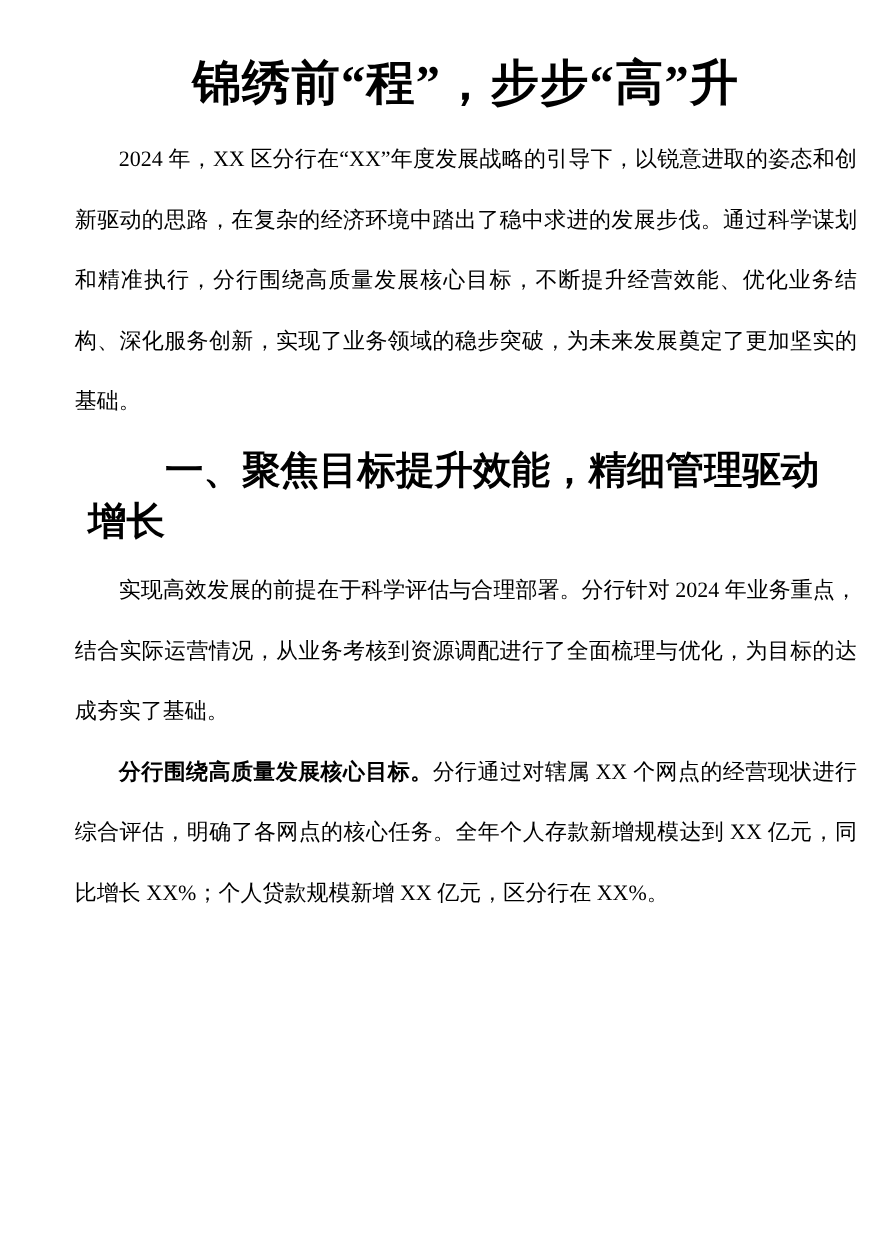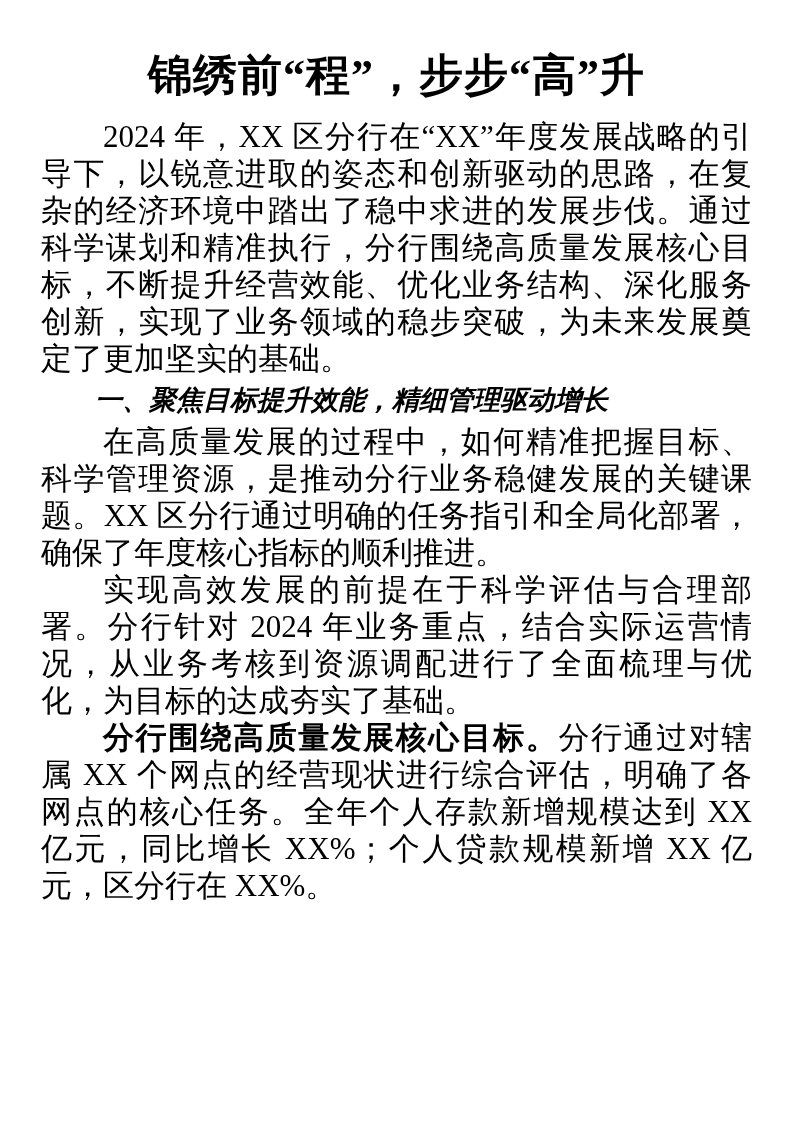--- a/index.html
+++ b/index.html
@@ -11,70 +11,68 @@
     position: relative;
     width: 793px;
     height: 1122px;
     background: #ffffff;
     color: #000000;
     overflow: hidden;
     font-family: "Liberation Serif", "DejaVu Serif", serif;
   }
   .content {
     position: absolute;
-    left: 41px;
+    left: 68px;
     top: 44px;
     width: 711px;
   }
   .doc-title {
     font-family: "Liberation Serif", "DejaVu Serif", serif;
     font-weight: bold;
     font-size: 44px;
     line-height: 63px;
     text-align: center;
     margin: 0 0 11px 0;
     letter-spacing: 1px;
   }
   .para {
-    font-size: 31px;
-    line-height: 37px;
+    font-size: 20px;
+    line-height: 55px;
     text-align: justify;
     text-indent: 2em;
     margin: 0;
     word-break: break-all;
   }
   .heading {
     font-family: "Liberation Sans", "DejaVu Sans", sans-serif;
     font-weight: bold;
-    font-size: 27px;
+    font-size: 35px;
     line-height: 46.4px;
     text-indent: 2em;
-    margin: 0;
-    font-style: italic;
+    margin: 12px;
   }
   .lead {
     font-family: "Liberation Sans", "DejaVu Sans", sans-serif;
     font-weight: bold;
   }
 </style>
 </head>
 <body>
 
 <div class="page">
   <div class="content">
 
     <div class="doc-title">
       <div>锦绣前“程”，步步“高”升</div>
     </div>
 
     <p class="para">2024 年，XX 区分行在“XX”年度发展战略的引导下，以锐意进取的姿态和创新驱动的思路，在复杂的经济环境中踏出了稳中求进的发展步伐。通过科学谋划和精准执行，分行围绕高质量发展核心目标，不断提升经营效能、优化业务结构、深化服务创新，实现了业务领域的稳步突破，为未来发展奠定了更加坚实的基础。</p>
 
     <p class="heading">一、聚焦目标提升效能，精细管理驱动增长</p>
 
-    <p class="para">在高质量发展的过程中，如何精准把握目标、科学管理资源，是推动分行业务稳健发展的关键课题。XX 区分行通过明确的任务指引和全局化部署，确保了年度核心指标的顺利推进。</p>
 
 
     <p class="para">实现高效发展的前提在于科学评估与合理部署。分行针对 2024 年业务重点，结合实际运营情况，从业务考核到资源调配进行了全面梳理与优化，为目标的达成夯实了基础。</p>
 
     <p class="para"><span class="lead">分行围绕高质量发展核心目标。</span><span>分行通过对辖属 XX 个网点的经营现状进行综合评估，明确了各网点的核心任务。全年个人存款新增规模达到 XX 亿元，同比增长 XX%；个人贷款规模新增 XX 亿元，区分行在 XX%。</span></p>
 
   </div>
 </div>
 
 </body></html>

